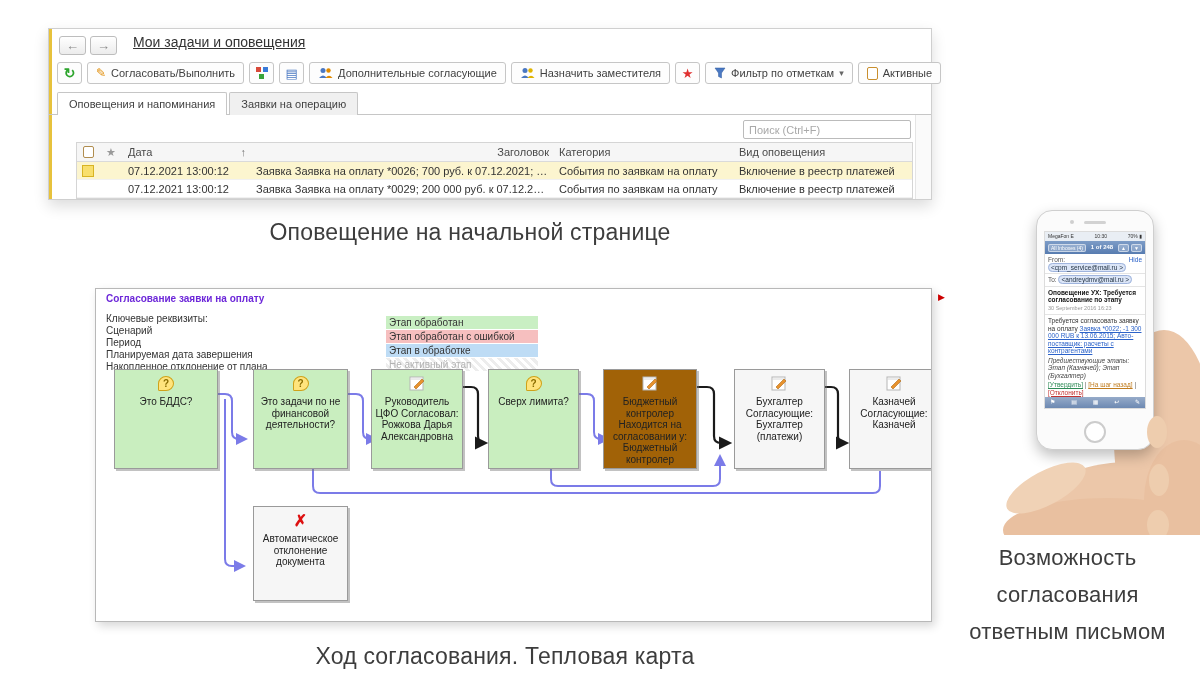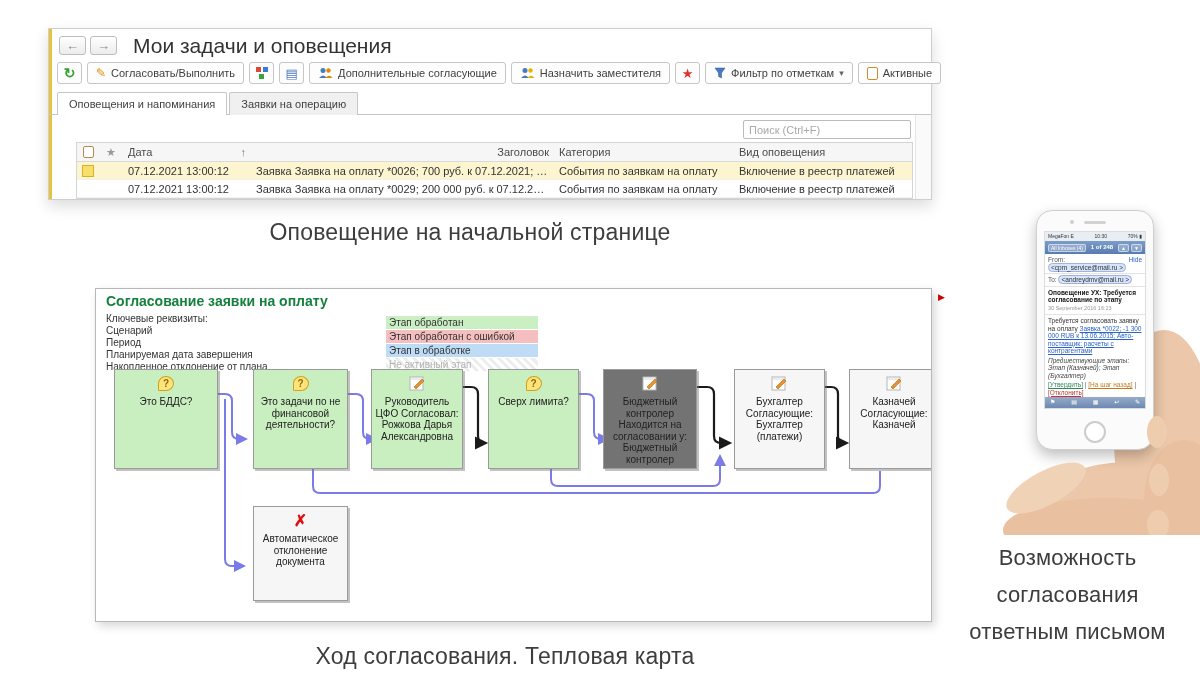--- a/index.html
+++ b/index.html
@@ -8,21 +8,21 @@
   .abs { position:absolute; }
 
   
   #win1 { left:48px; top:28px; width:884px; height:172px; background:#fff;
     border:1px solid #cfcfcf; box-shadow:0 6px 14px rgba(0,0,0,.14); }
   #win1 .accent { position:absolute; left:0; top:0; bottom:0; width:3px; background:#e7c23c; }
   .navrow { position:absolute; left:10px; top:7px; display:flex; gap:4px; }
   .navbtn { width:27px; height:19px; display:inline-flex; align-items:center; justify-content:center;
     border:1px solid #bdbdbd; border-radius:3px; background:linear-gradient(#fff,#ececec);
     color:#8a8a8a; font-size:13px; line-height:1; }
-  .wtitle { position:absolute; left:84px; top:5px; font-size:21px; color:#333; }
+  .wtitle { position:absolute; left:84px; top:5px; font-size:14px; color:#333;text-decoration:underline; }
   .toolbar { position:absolute; left:8px; top:33px; display:flex; gap:5px; align-items:center; }
   .btn { height:22px; display:inline-flex; align-items:center; gap:5px; padding:0 8px;
     border:1px solid #c6c6c6; border-radius:3px; background:#fdfdfd; font-size:11px; color:#3f3f3f; white-space:nowrap; }
   .btn.sq { width:25px; padding:0; justify-content:center; }
   .i-refresh { color:#2ea52e; font-size:14px; font-weight:bold; }
   .i-pencil { color:#e08a00; font-size:12px; }
   .i-list { color:#4a78c2; font-size:13px; }
   .i-star { color:#e03030; font-size:13px; }
   .i-drop { color:#666; font-size:9px; }
   .i-clip { width:11px; height:13px; border:1px solid #c98f2e; border-radius:2px; background:#fff; }
@@ -58,34 +58,34 @@
   
   .caption { position:absolute; font-size:23px; color:#3d3d3d; text-align:center; letter-spacing:.2px; }
   #cap1 { left:150px; top:219px; width:640px; }
   #cap2 { left:190px; top:643px; width:630px; }
   #cap3 { left:935px; top:539px; width:265px; font-size:22px; line-height:37px; }
 
   
   #flow { left:95px; top:288px; width:837px; height:334px; background:#fff;
     border:1px solid #b8b8b8; box-shadow:3px 4px 9px rgba(0,0,0,.16); overflow:hidden; }
   #flowmark { left:938px; top:292px; color:#cc0000; font-size:9px; }
-  .ftitle { position:absolute; left:10px; top:4px; font-size:14px; font-weight:bold; color:#15803d; }
+  .ftitle { position:absolute; left:10px; top:4px; font-size:10px; font-weight:bold; color:#6d28d9; }
   .attrs { position:absolute; left:10px; top:24px; font-size:10px; color:#333; }
   .attrs div { height:12px; line-height:12px; }
   .legend { position:absolute; left:290px; top:27px; width:152px; font-size:10px; }
   .lgi { height:13px; line-height:13px; padding:0 3px; margin-bottom:1px; color:#333; }
   .lg-green { background:#c9efc3; }
   .lg-pink  { background:#f6bfbf; }
   .lg-blue  { background:#bedcf5; }
   .lg-na { color:#b3b3b3; background:repeating-linear-gradient(45deg,#fff 0 3px,#ededed 3px 6px); }
 
   .node { position:absolute; border:1px solid #9a9a9a; box-shadow:2px 2px 0 rgba(120,120,120,.45);
     font-size:10px; line-height:11.5px; color:#222; text-align:center; padding:3px 3px 0; }
   .n-green { background:#c9eebf; }
-  .n-blue  { background:#737373; }
+  .n-blue  { background:#a16207; }
   .n-gray  { background:#f6f6f6; }
   .nicon { height:21px; display:flex; align-items:center; justify-content:center; margin-bottom:2px; }
   .q-bubble { width:16px; height:15px; border-radius:50% 50% 50% 10%; background:#ffe47d;
     border:1px solid #cfa21a; color:#8a6d00; font-size:10px; font-weight:bold;
     display:flex; align-items:center; justify-content:center; }
   .x-glyph { color:#dd1111; font-size:16px; font-weight:bold; }
   svg.conn { position:absolute; left:0; top:0; pointer-events:none; }
 
   
   #phonewrap { left:988px; top:200px; width:212px; height:335px; }

